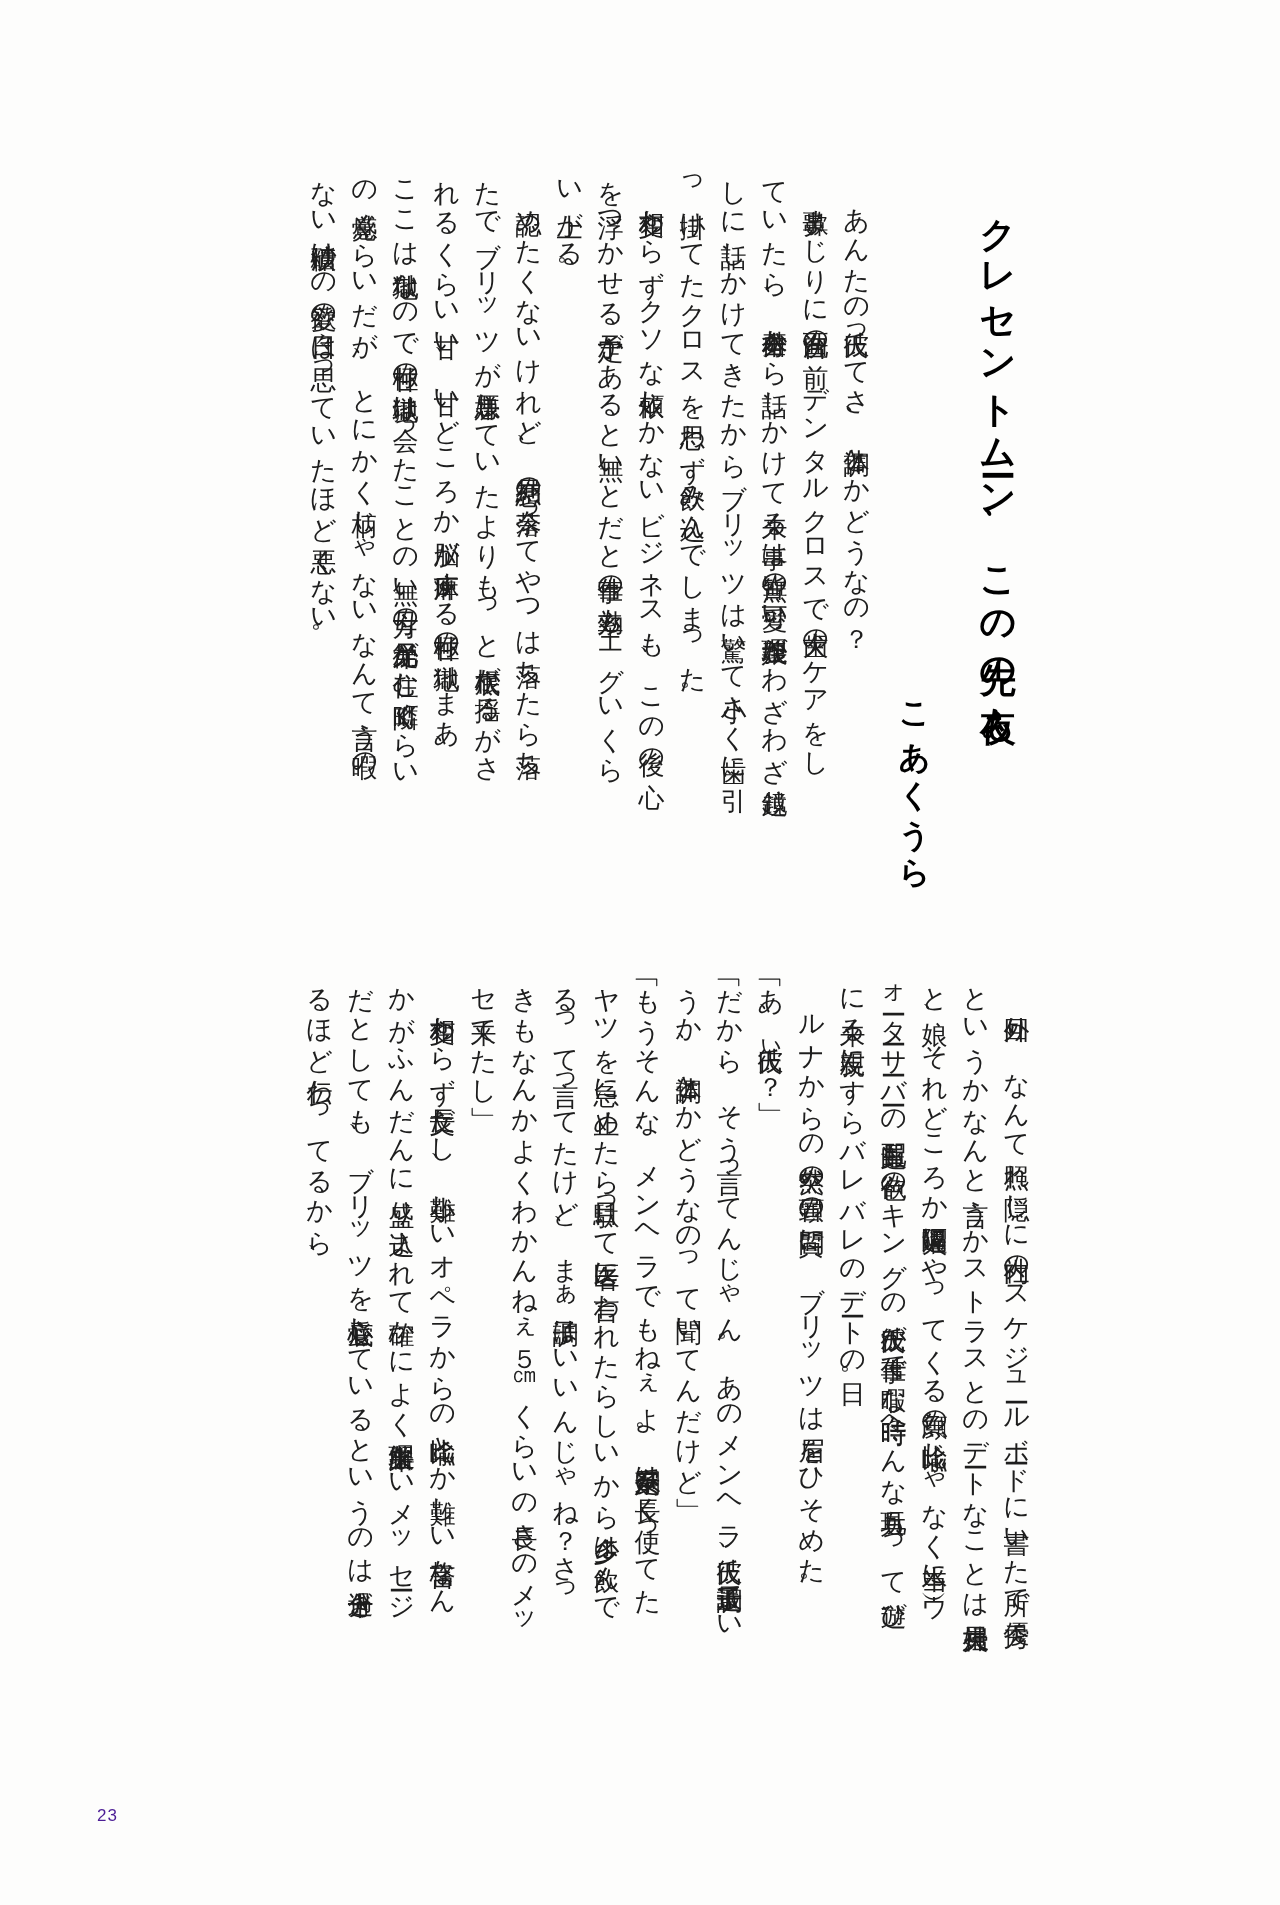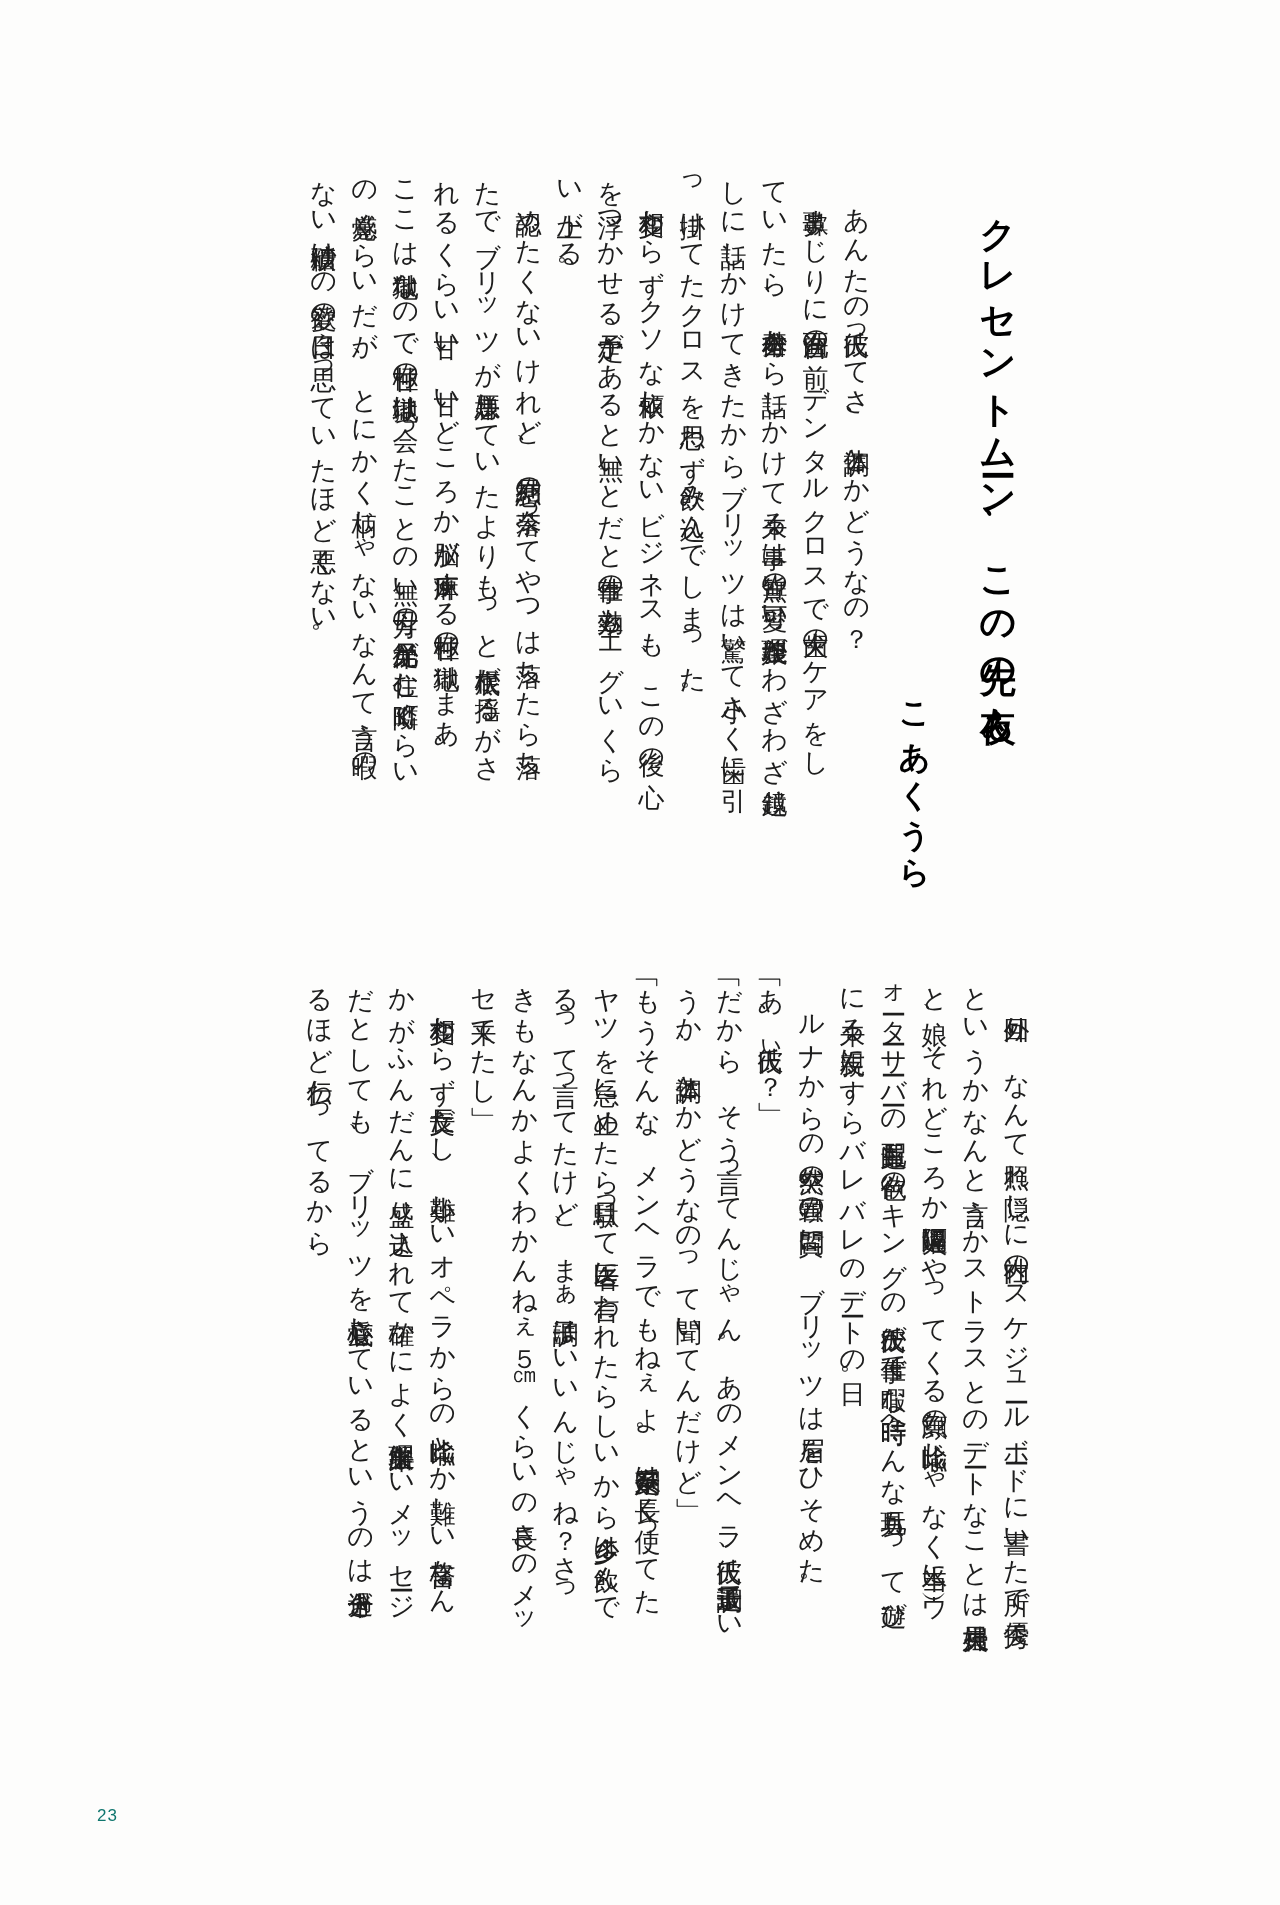--- a/index.html
+++ b/index.html
@@ -66,21 +66,21 @@
   .para.indent {
     text-indent: 27px;
   }
   .page-number {
     position: absolute;
     left: 97px;
     top: 1806px;
     font-family: "Liberation Sans", "DejaVu Sans", sans-serif;
     font-size: 17px;
     letter-spacing: 1px;
-    color: #0f766e;
+    color: #4c1d95;
   }
 </style>
 </head>
 <body>
 
 <div class="page">
 
   <h1 class="story-title">クレセントムーン、この先の夜も。</h1>
 
   <div class="author-name">こあくうら</div>

